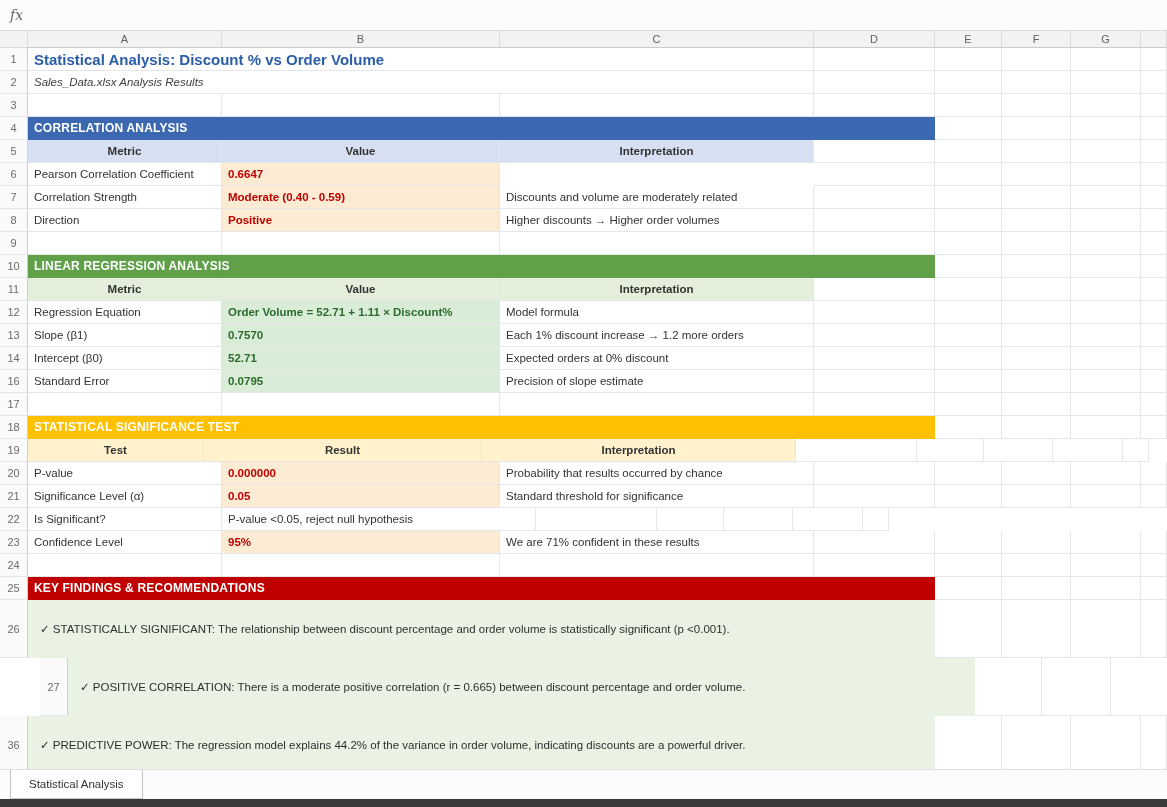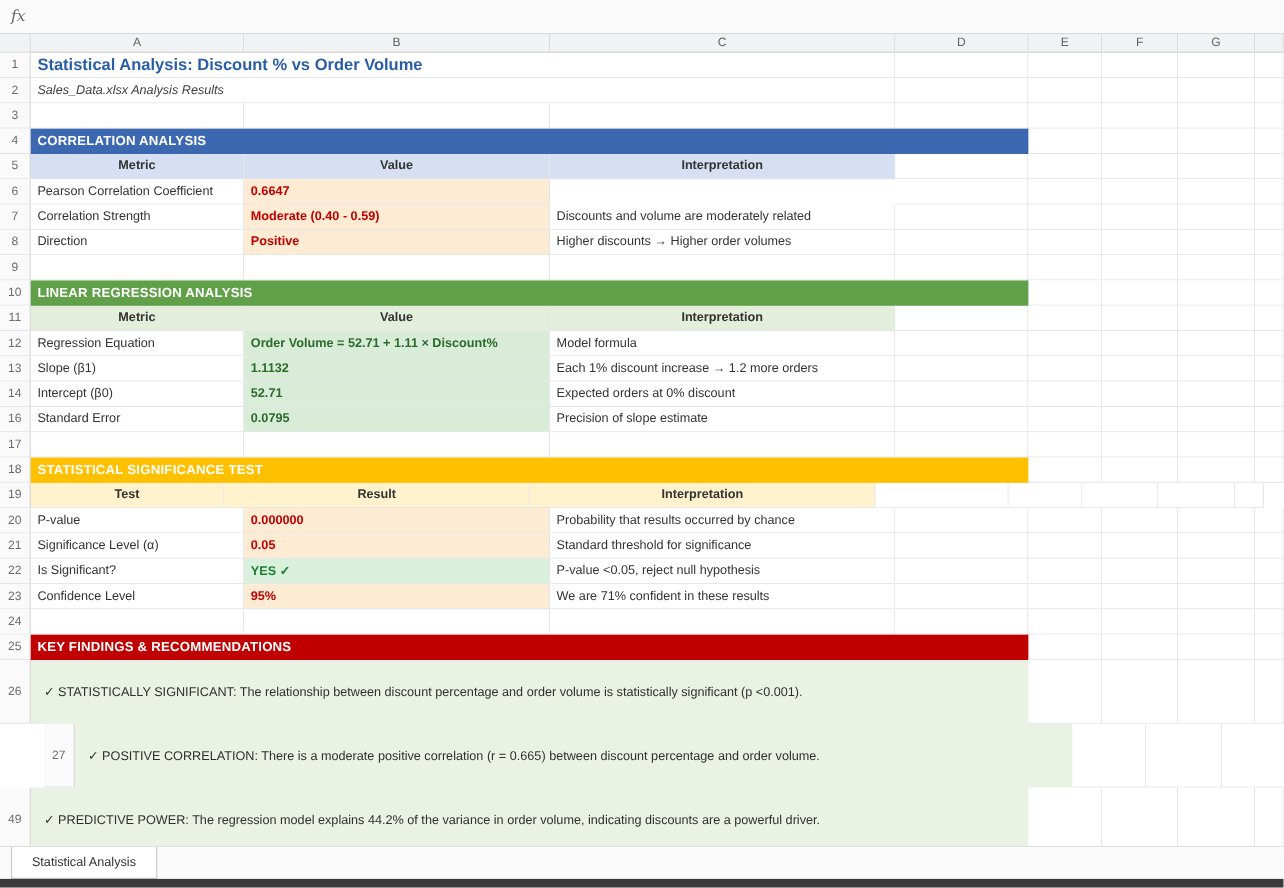--- a/index.html
+++ b/index.html
@@ -267,21 +267,21 @@
         <div class="cell" style="width: 314px;">Model formula</div>
         <div class="cell" style="width: 121px;"></div>
         <div class="cell" style="width: 67px;"></div>
         <div class="cell" style="width: 69px;"></div>
         <div class="cell" style="width: 70px;"></div>
         <div class="cell" style="width: 26px;"></div>
       </div>
       <div class="row" style="height: 23px;">
         <div class="rownum">13</div>
         <div class="cell" style="width: 194px;">Slope (β1)</div>
-        <div class="cell val-green" style="width: 278px;">1.1132</div>
+        <div class="cell val-green" style="width: 278px;">0.7570</div>
         <div class="cell" style="width: 314px;">Each 1% discount increase → 1.2 more orders</div>
         <div class="cell" style="width: 121px;"></div>
         <div class="cell" style="width: 67px;"></div>
         <div class="cell" style="width: 69px;"></div>
         <div class="cell" style="width: 70px;"></div>
         <div class="cell" style="width: 26px;"></div>
       </div>
       <div class="row" style="height: 23px;">
         <div class="rownum">14</div>
         <div class="cell" style="width: 194px;">Intercept (β0)</div>
@@ -352,21 +352,20 @@
         <div class="cell" style="width: 314px;">Standard threshold for significance</div>
         <div class="cell" style="width: 121px;"></div>
         <div class="cell" style="width: 67px;"></div>
         <div class="cell" style="width: 69px;"></div>
         <div class="cell" style="width: 70px;"></div>
         <div class="cell" style="width: 26px;"></div>
       </div>
       <div class="row" style="height: 23px;">
         <div class="rownum">22</div>
         <div class="cell" style="width: 194px;">Is Significant?</div>
-        <div class="cell val-yes" style="width: 278px;">YES ✓</div>
         <div class="cell" style="width: 314px;">P-value &lt;0.05, reject null hypothesis</div>
         <div class="cell" style="width: 121px;"></div>
         <div class="cell" style="width: 67px;"></div>
         <div class="cell" style="width: 69px;"></div>
         <div class="cell" style="width: 70px;"></div>
         <div class="cell" style="width: 26px;"></div>
       </div>
       <div class="row" style="height: 23px;">
         <div class="rownum">23</div>
         <div class="cell" style="width: 194px;">Confidence Level</div>
@@ -407,21 +406,21 @@
       </div>
       <div class="row" style="height: 58px; padding-left: 40px;">
         <div class="rownum">27</div>
         <div class="cell finding" style="width: 907px;">✓ POSITIVE CORRELATION: There is a moderate positive correlation (r = 0.665) between discount percentage and order volume.</div>
         <div class="cell" style="width: 67px;"></div>
         <div class="cell" style="width: 69px;"></div>
         <div class="cell" style="width: 70px;"></div>
         <div class="cell" style="width: 26px;"></div>
       </div>
       <div class="row" style="height: 58px;">
-        <div class="rownum">49</div>
+        <div class="rownum">36</div>
         <div class="cell finding" style="width: 907px;">✓ PREDICTIVE POWER: The regression model explains 44.2% of the variance in order volume, indicating discounts are a powerful driver.</div>
         <div class="cell" style="width: 67px;"></div>
         <div class="cell" style="width: 69px;"></div>
         <div class="cell" style="width: 70px;"></div>
         <div class="cell" style="width: 26px;"></div>
       </div>
     </div>
   <div class="tab-bar">
     <div class="sheet-tab">Statistical Analysis</div>
   </div>

